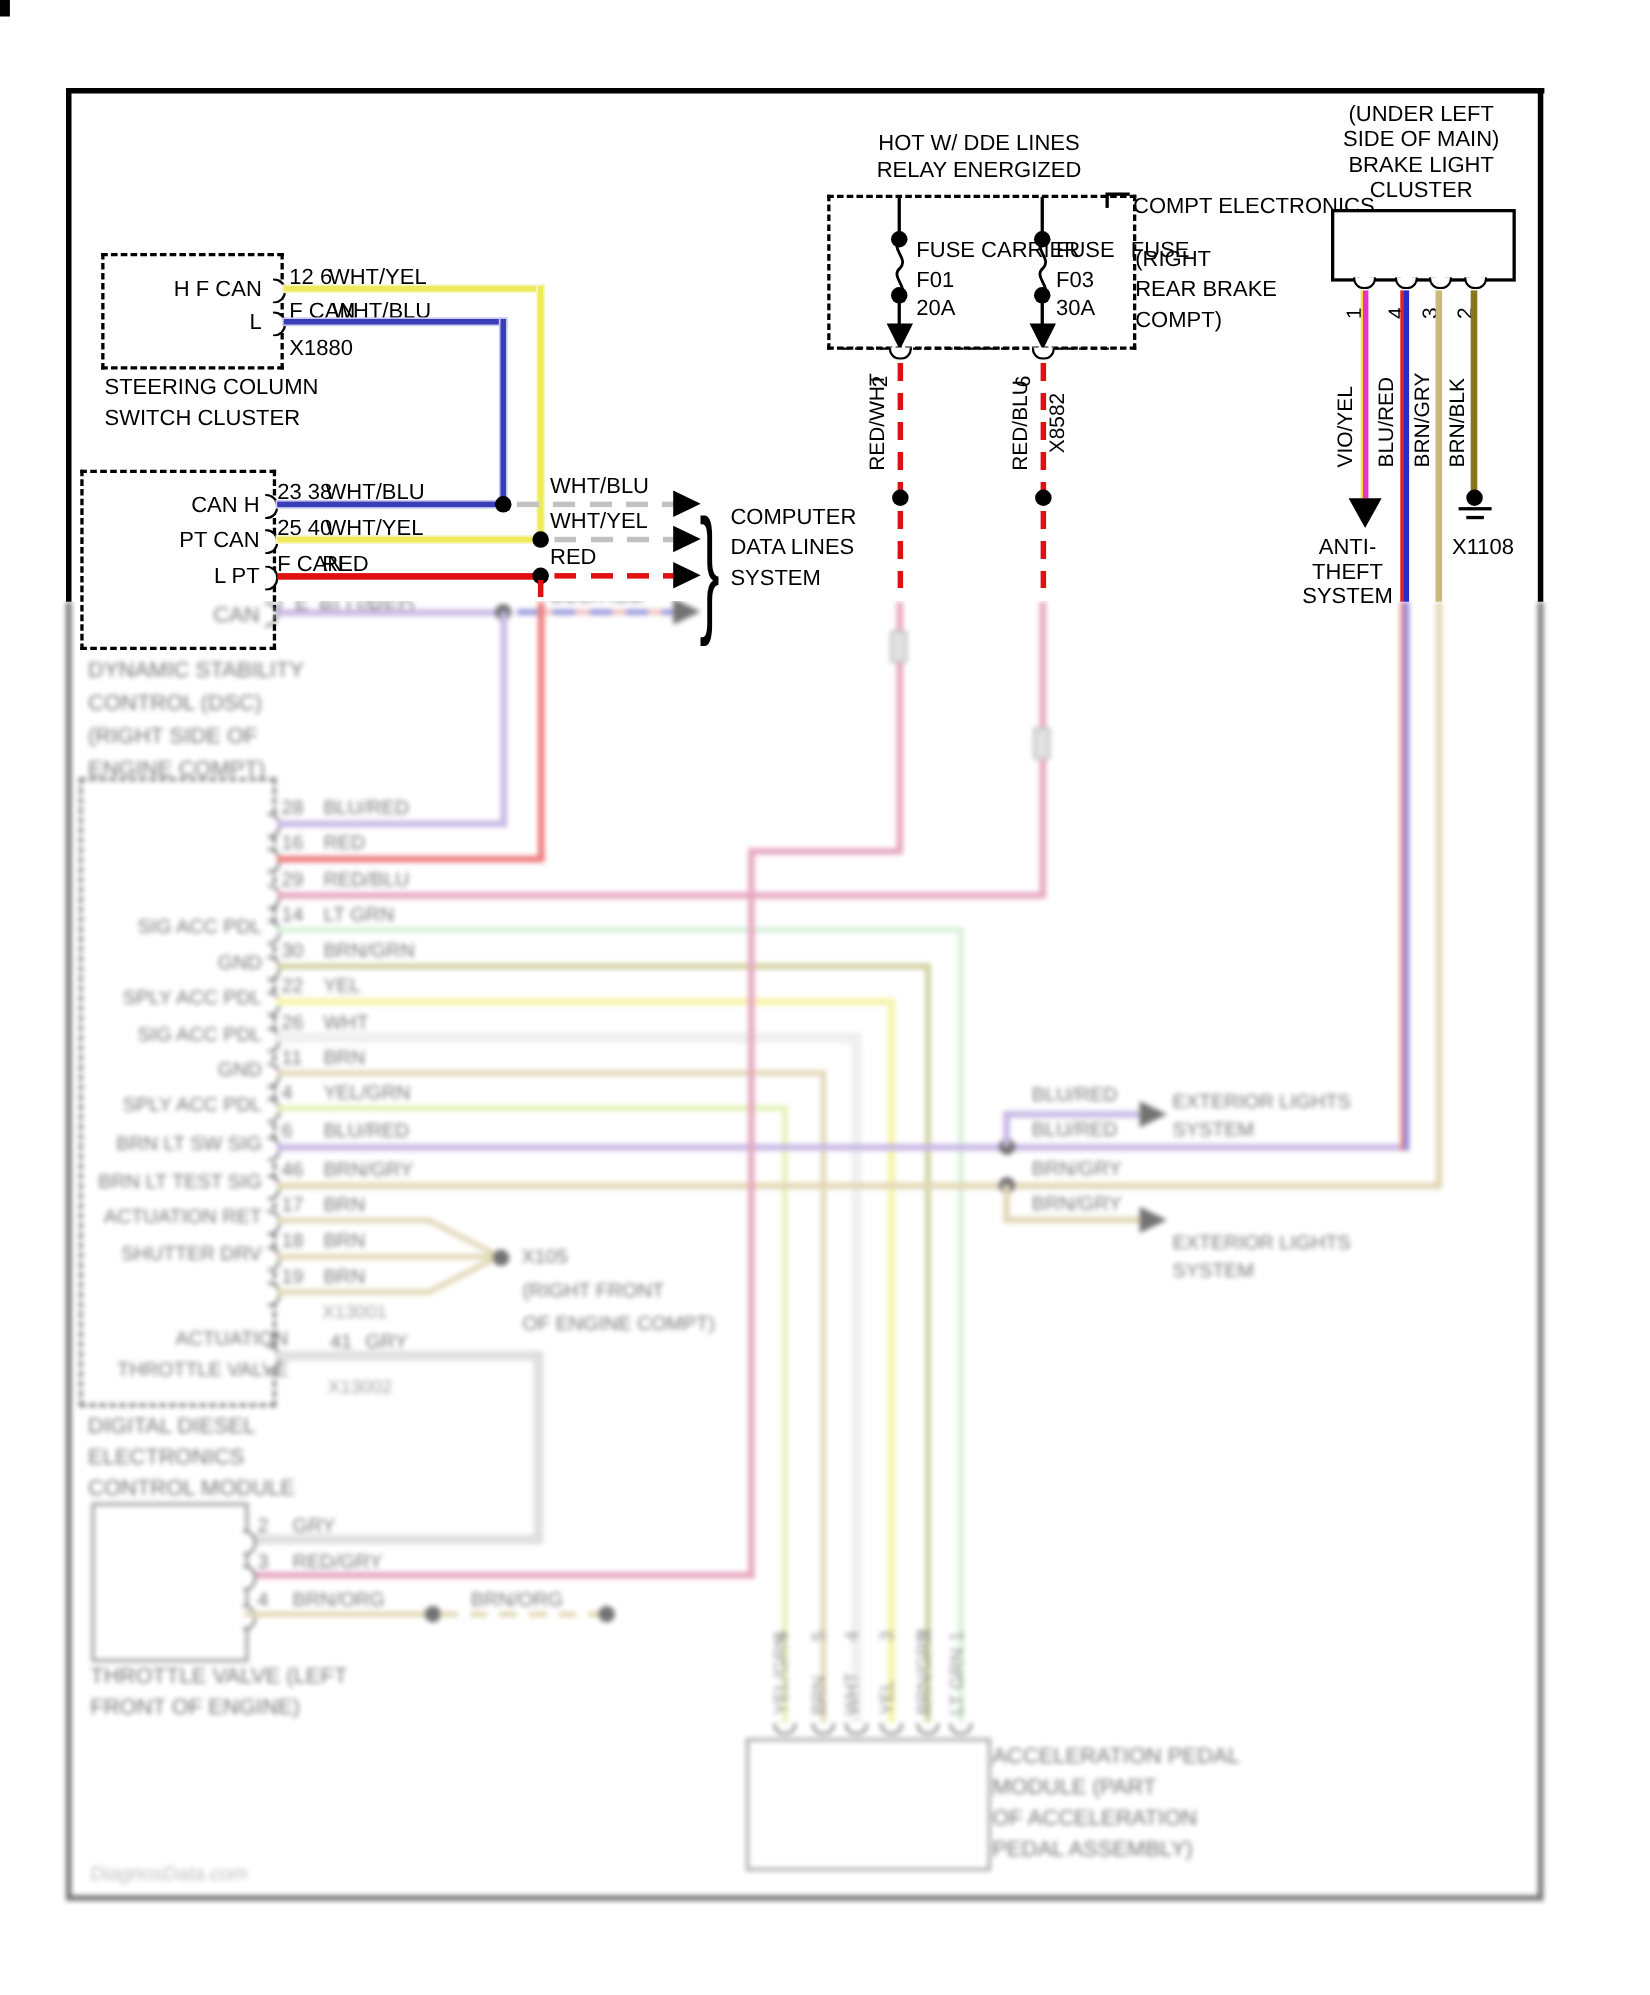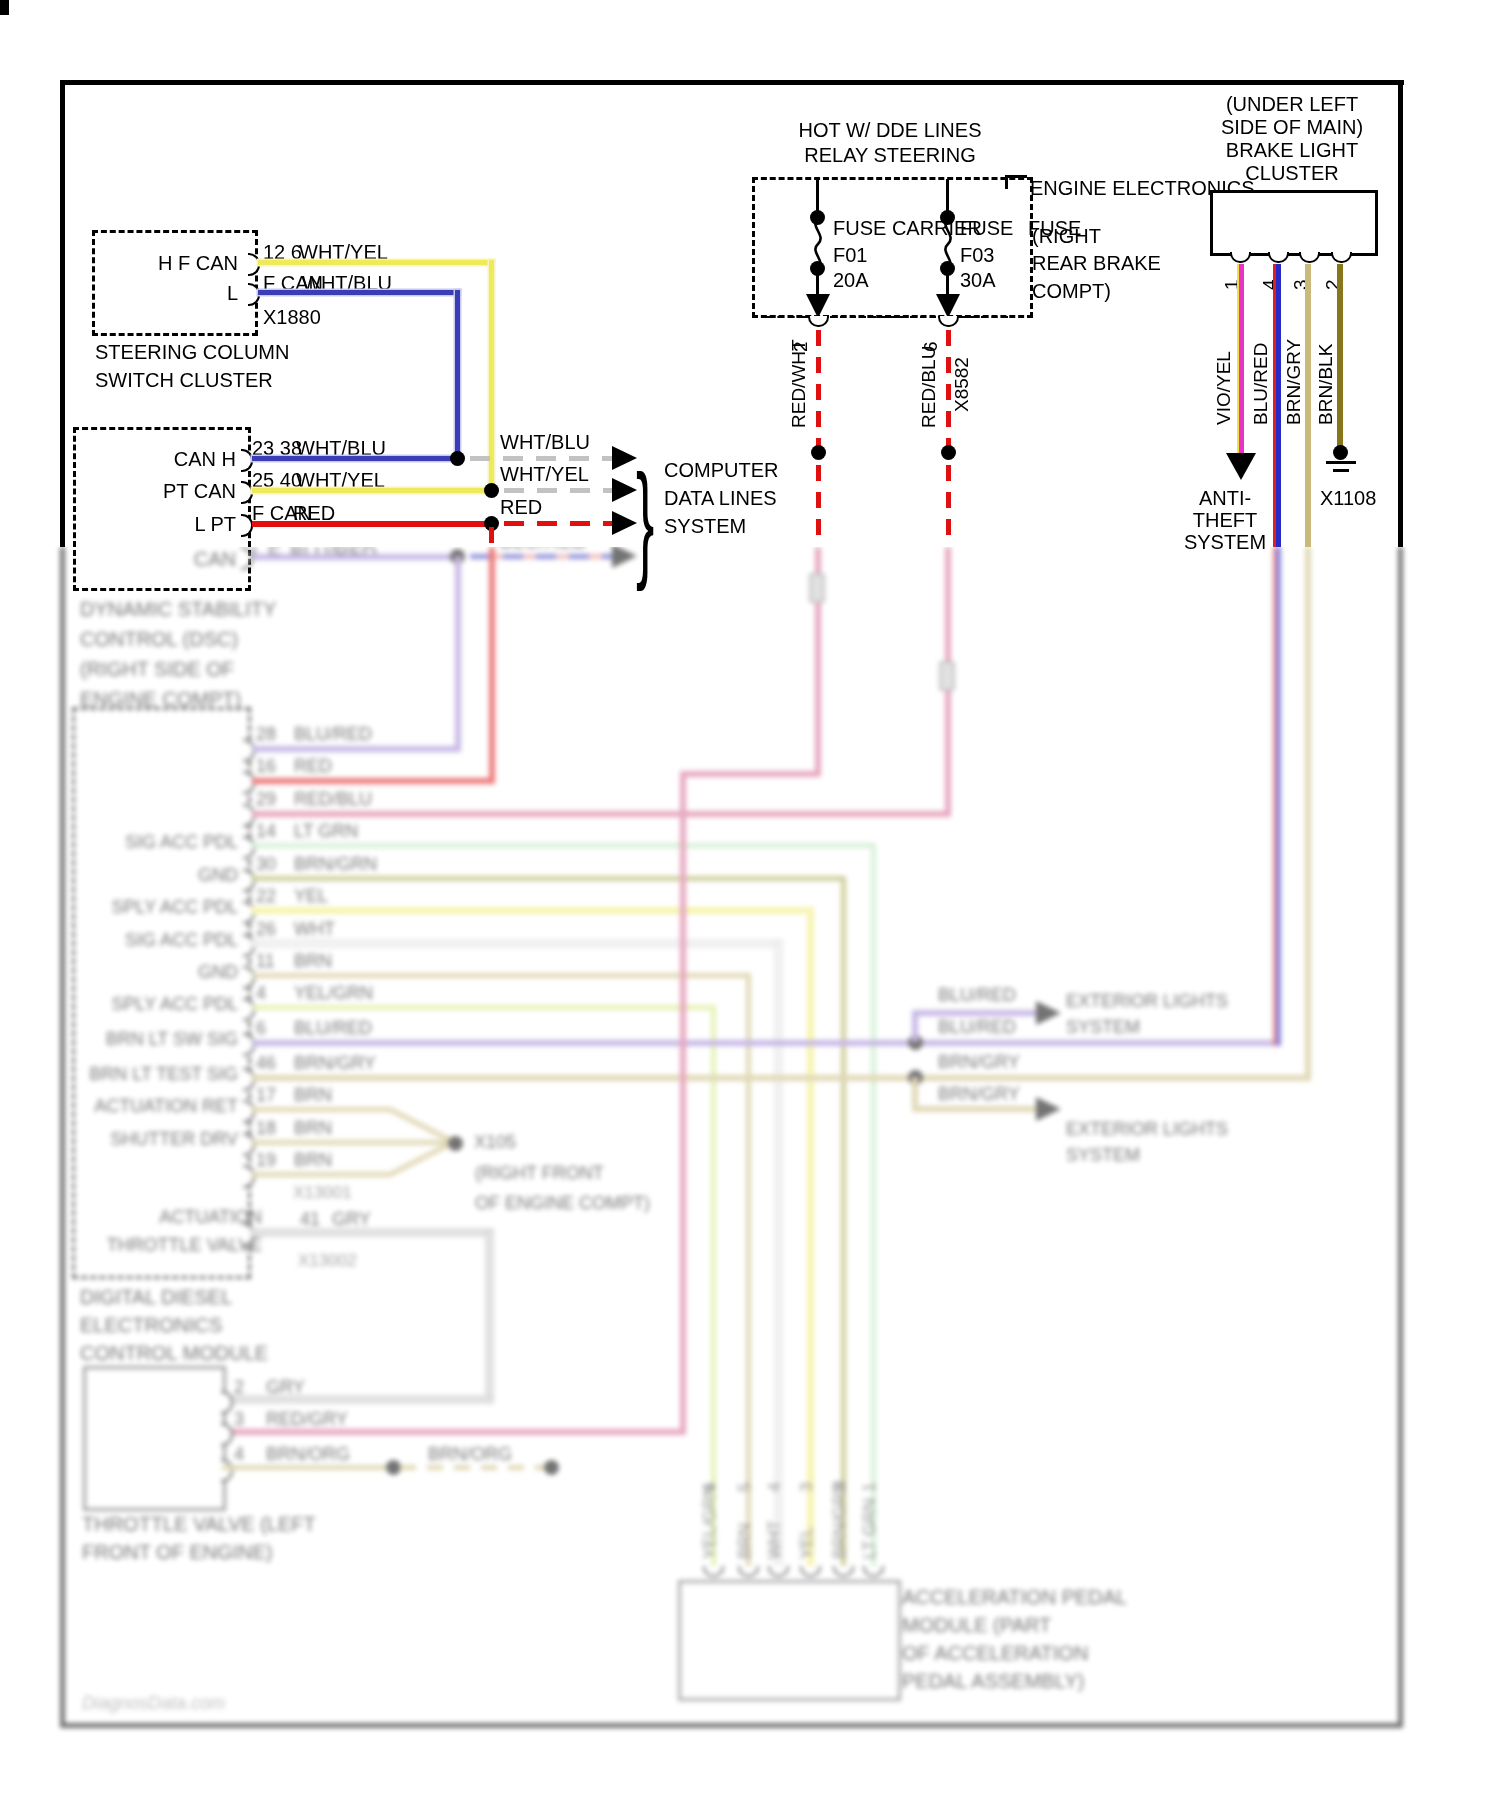--- a/index.html
+++ b/index.html
@@ -114,21 +114,21 @@
   <div class="t" style="left:500px;top:495px;">RED</div>
   <div class="ar" style="left:612px;top:511px;"></div>
   <div class="dv dv-red" style="left:489px;top:527px;height:20px;"></div>
 
   <div class="brace" style="left:636px;top:446px;">}</div>
   <div class="t" style="left:664px;top:458px;">COMPUTER</div>
   <div class="t" style="left:664px;top:486px;">DATA LINES</div>
   <div class="t" style="left:664px;top:514px;">SYSTEM</div>
 
   <div class="t ctr" style="left:760px;top:118px;width:260px;">HOT W/ DDE LINES</div>
-  <div class="t ctr" style="left:760px;top:143px;width:260px;">RELAY STEERING</div>
+  <div class="t ctr" style="left:760px;top:143px;width:260px;">RELAY ENERGIZED</div>
   <div class="dashbox" style="left:752px;top:177px;width:275px;height:135px;"></div>
 
   <div class="a" style="left:816px;top:179px;width:3px;height:36px;background:#000;"></div>
   <div class="dot" style="left:810px;top:210px;"></div>
   <svg class="a" style="left:809px;top:218px;" width="18" height="52" viewBox="0 0 18 52">
       <path d="M9 0 C 0 9, 18 17, 9 26 C 0 34, 18 43, 9 52" stroke="#000" stroke-width="2.6" fill="none"></path>
     </svg>
   <div class="dot" style="left:810px;top:261px;"></div>
   <div class="a" style="left:816px;top:273px;width:3px;height:23px;background:#000;"></div>
   <div class="ad" style="left:806px;top:294px;"></div>
@@ -144,21 +144,21 @@
   <div class="dot" style="left:940px;top:261px;"></div>
   <div class="a" style="left:946px;top:273px;width:3px;height:23px;background:#000;"></div>
   <div class="ad" style="left:936px;top:294px;"></div>
   <div class="t" style="left:960px;top:216px;">FUSE</div>
   <div class="t" style="left:960px;top:243px;">F03</div>
   <div class="t" style="left:960px;top:268px;">30A</div>
   <div class="t" style="left:1028px;top:216px;">FUSE</div>
 
   <div class="a" style="left:1005px;top:177px;width:2.5px;height:12px;background:#000;"></div>
   <div class="a" style="left:1005px;top:175px;width:22px;height:2.5px;background:#000;"></div>
-  <div class="t" style="left:1030px;top:176px;">ENGINE ELECTRONICS</div>
+  <div class="t" style="left:1030px;top:176px;">COMPT ELECTRONICS</div>
   <div class="t" style="left:1032px;top:224px;">(RIGHT</div>
   <div class="t" style="left:1032px;top:251px;">REAR BRAKE</div>
   <div class="t" style="left:1032px;top:279px;">COMPT)</div>
 
   <div class="a" style="left:766px;top:316px;width:40px;border-top:2.5px dashed #000;"></div>
   <div class="cup" style="left:808px;top:316px;"></div>
   <div class="a" style="left:830px;top:316px;width:106px;border-top:2.5px dashed #000;"></div>
   <div class="cup" style="left:938px;top:316px;"></div>
   <div class="a" style="left:960px;top:316px;width:48px;border-top:2.5px dashed #000;"></div>
 

